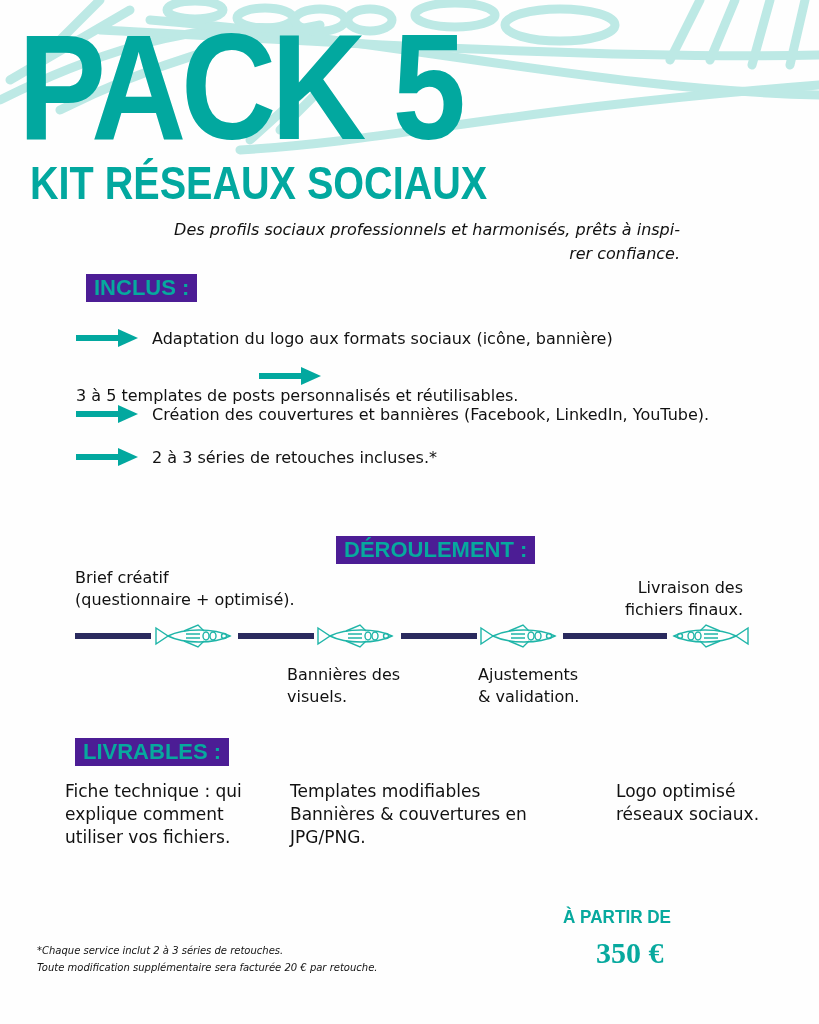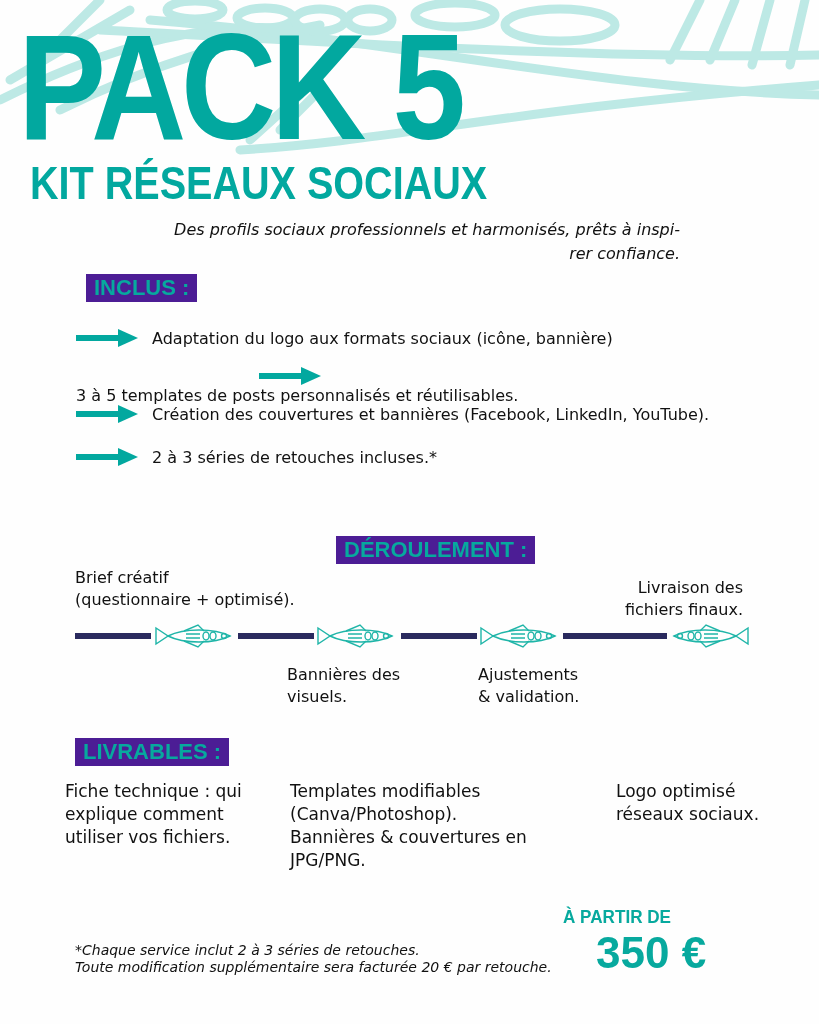--- a/index.html
+++ b/index.html
@@ -35,28 +35,28 @@
   .badge-inclus { left: 86px; top: 274px; }
   .badge-deroulement { left: 336px; top: 536px; }
   .badge-livrables { left: 75px; top: 738px; }
   .inclus-list { position: absolute; left: 0; top: 0; margin: 0; padding: 0; list-style: none; }
   .inclus-item { position: absolute; display: flex; align-items: center; font-size: 16px; color: #111; white-space: nowrap; }
   .arrow { width: 62px; height: 20px; margin-right: 14px; flex: none; }
   .step { position: absolute; font-size: 16px; line-height: 22px; color: #111; }
   .timeline-line { position: absolute; height: 6px; background: #2a2a5e; top: 633px; }
   .fish { position: absolute; top: 624px; width: 80px; height: 24px; }
   .livrable { position: absolute; font-size: 17px; line-height: 23px; color: #111; }
-  .footnote { position: absolute; left: 37px; top: 942px; font-size: 14px; font-style: italic; line-height: 17px; color: #111; margin-left: 38px; }
+  .footnote { position: absolute; left: 37px; top: 942px; font-size: 10px; font-style: italic; line-height: 17px; color: #111; }
   .price-label {
     position: absolute; left: 563px; top: 906px; font-family: "Liberation Sans", sans-serif;
     font-weight: 700; font-size: 19px; color: #07a99e; transform: scaleX(0.9); transform-origin: left top;
   }
   .price {
-    position: absolute; left: 596px; top: 925px; font-family: Liberation Sans, sans-serif;
-    font-weight: 700; font-size: 44px; color: #07a99e; line-height: 56px;
+    position: absolute; left: 596px; top: 925px; font-family: Liberation Serif, serif;
+    font-weight: 700; font-size: 30px; color: #07a99e; line-height: 56px;
   }
 </style>
 </head>
 <body>
 
 <svg class="bg-fish" viewBox="0 0 819 175" fill="none">
   <g stroke="#bde9e5" stroke-width="9" stroke-linecap="round" fill="none">
     <path d="M0 100 C 120 40, 220 20, 300 30"></path>
     <path d="M10 80 L 130 10"></path>
     <path d="M40 60 L 100 0"></path>
@@ -195,21 +195,20 @@
 
 <div class="badge badge-livrables">LIVRABLES :</div>
 
 <div class="livrable" style="left:65px; top:780px;">
   <div>Fiche technique : qui</div>
   <div>explique comment</div>
   <div>utiliser vos fichiers.</div>
 </div>
 <div class="livrable" style="left:290px; top:780px;">
   <div>Templates modifiables</div>
-  <div>(Canva/Photoshop).</div>
   <div>Bannières &amp; couvertures en</div>
   <div>JPG/PNG.</div>
 </div>
 <div class="livrable" style="left:578px; top:780px;margin-left:38px;">
   <div>Logo optimisé</div>
   <div>réseaux sociaux.</div>
 </div>
 
 <div class="footnote">
   <div>*Chaque service inclut 2 à 3 séries de retouches.</div>

